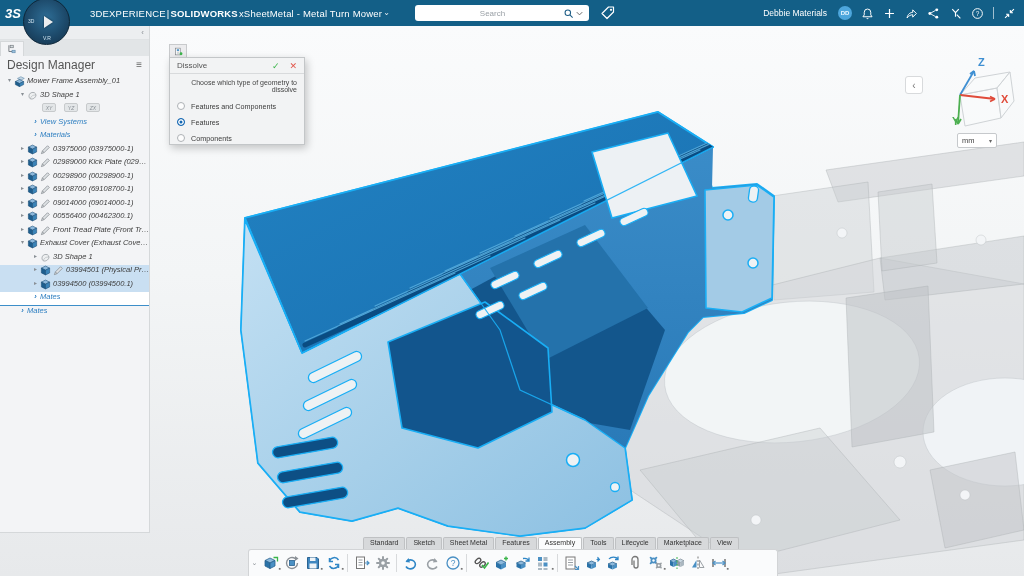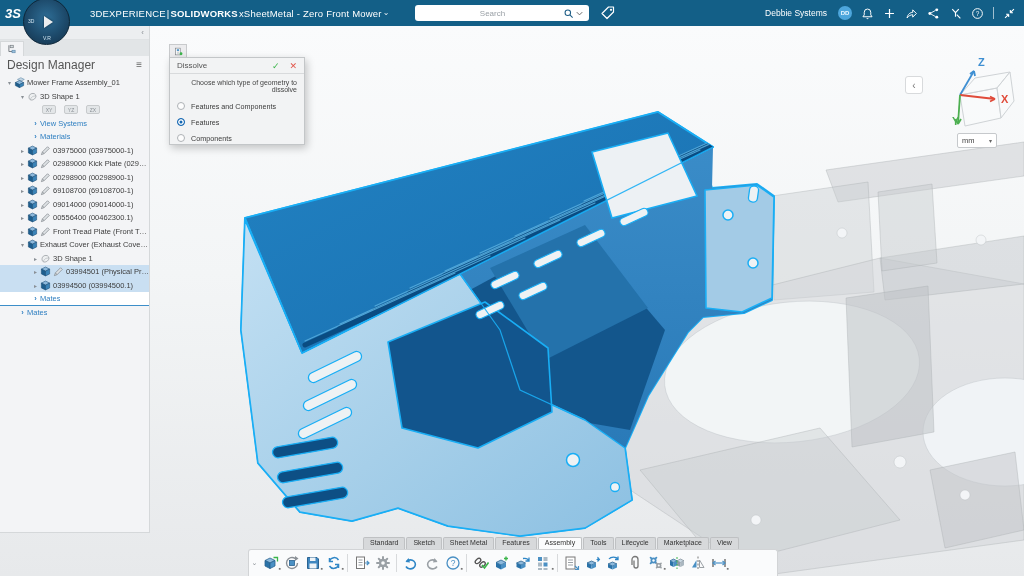--- a/index.html
+++ b/index.html
@@ -45,21 +45,21 @@
     border-right:1px solid #d5d8da; border-bottom:1px solid #d5d8da; z-index:5; font-size:7.5px; color:#3c3c3c; }
   .lp-strip { height:14px; background:#eceef0; border-bottom:1px solid #dfe2e4; display:flex; justify-content:flex-end; align-items:center; padding-right:5px; color:#8a9096; font-size:8px;}
   .lp-tabs { height:16px; background:#e2e5e7; display:flex; align-items:flex-end; }
   .lp-tab { width:24px; height:15px; background:#f3f4f6; border:1px solid #d5d8da; border-bottom:none;
     display:flex; align-items:center; justify-content:center; }
   .lp-tab svg { width:10px; height:10px; }
   .lp-header { height:18px; display:flex; align-items:center; padding:0 7px; justify-content:space-between; }
   .lp-title { font-size:12px; color:#555; }
   .burger { color:#666; font-size:10px; line-height:8px; }
   .tree { padding-top:2px; }
-  .tree-row { height:13.5px; display:flex; align-items:center; white-space:nowrap; overflow:hidden; }
+  .tree-row { height:13.5px; display:flex; white-space:nowrap; overflow:hidden;font-style:italic; }
   .tree-row[data-level="0"] { padding-left:5px; }
   .tree-row[data-level="1"] { padding-left:18px; }
   .tree-row[data-level="2"] { padding-left:31px; }
   .tree-row.sel { background:#c9dff2; }
   .tree-row.band { background:#ffffff; border-bottom:1px solid #3c8ec9; }
   .tw-chev { width:9px; flex:none; font-size:6px; color:#8a9096; text-align:center; }
   .tw-chev.link { color:#2e7fc1; font-weight:bold; font-size:7.5px; }
   .tw-ic { width:11px; height:11px; flex:none; margin-right:2px; }
   .tw-ic svg { width:11px; height:11px; display:block; }
   .tw-label { overflow:hidden; text-overflow:ellipsis; }
@@ -426,37 +426,37 @@
     <path d="M302,353 L713,147 M245,218 L302,353 M460,274 L500,330 L520,390 L585,420" fill="none" stroke="#19aef5" stroke-width="1.2" stroke-opacity=".9"></path>
   </g>
 </svg>
 
 <div class="topbar">
   <div class="logo3ds">3S</div>
   <div class="apptitle">
     <span>3DEXPERIENCE</span>
     <span>|</span>
     <b>SOLIDWORKS</b>
-    <span>xSheetMetal - Zero Front Mower</span>
+    <span>xSheetMetal - Metal Turn Mower</span>
     <span class="chev">⌄</span>
   </div>
   <div class="searchwrap">
     <input placeholder="Search" style="">
     <svg class="s-icon">
         <use href="#sym-mag"></use>
       </svg>
     <svg class="s-icon">
         <use href="#sym-chevdown"></use>
       </svg>
   </div>
   <svg class="tagbtn">
       <use href="#sym-tag"></use>
     </svg>
   <div class="rightcluster">
-    <span class="username">Debbie Systems</span>
+    <span class="username">Debbie Materials</span>
     <span class="avatar">DD</span>
     <span id="tb-icons" style="display:flex;align-items:center;gap:9px;">
 
         <span style="display:flex;align-items:center;gap:9px;">
 
           <svg class="tb-ic" aria-label="notifications-bell-icon">
             <use href="#sym-bell"></use>
           </svg>
         </span>
 

